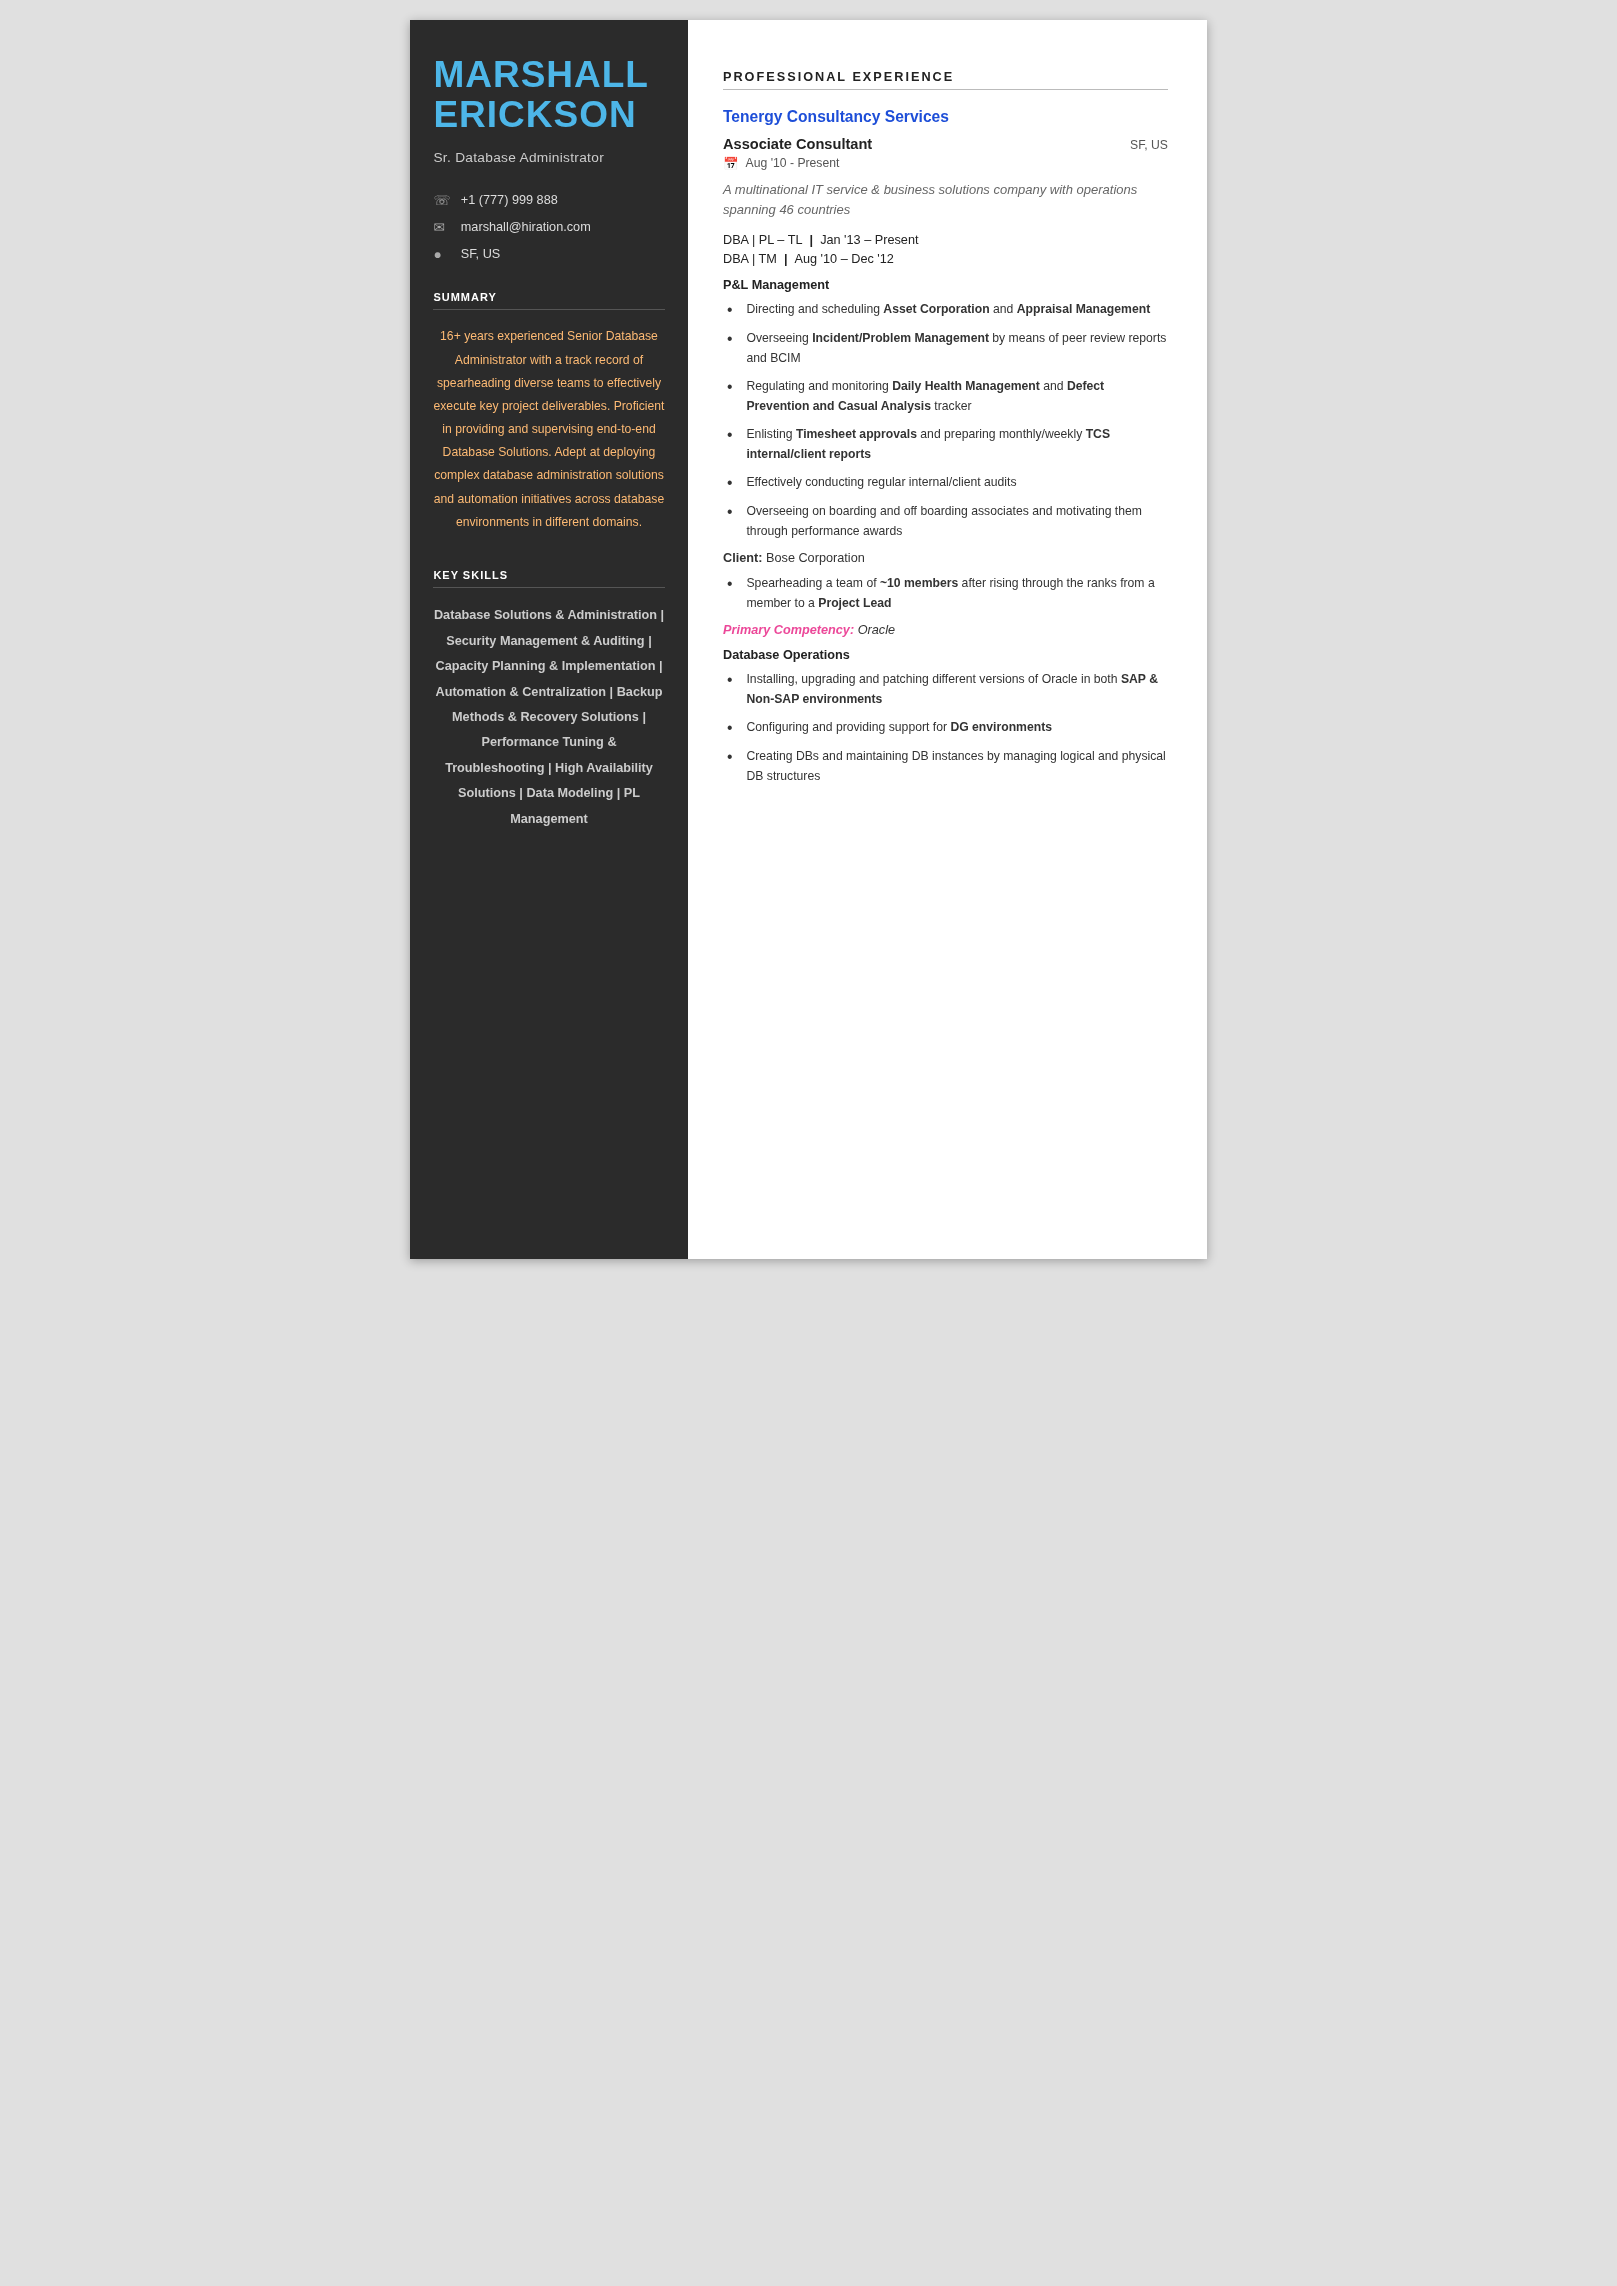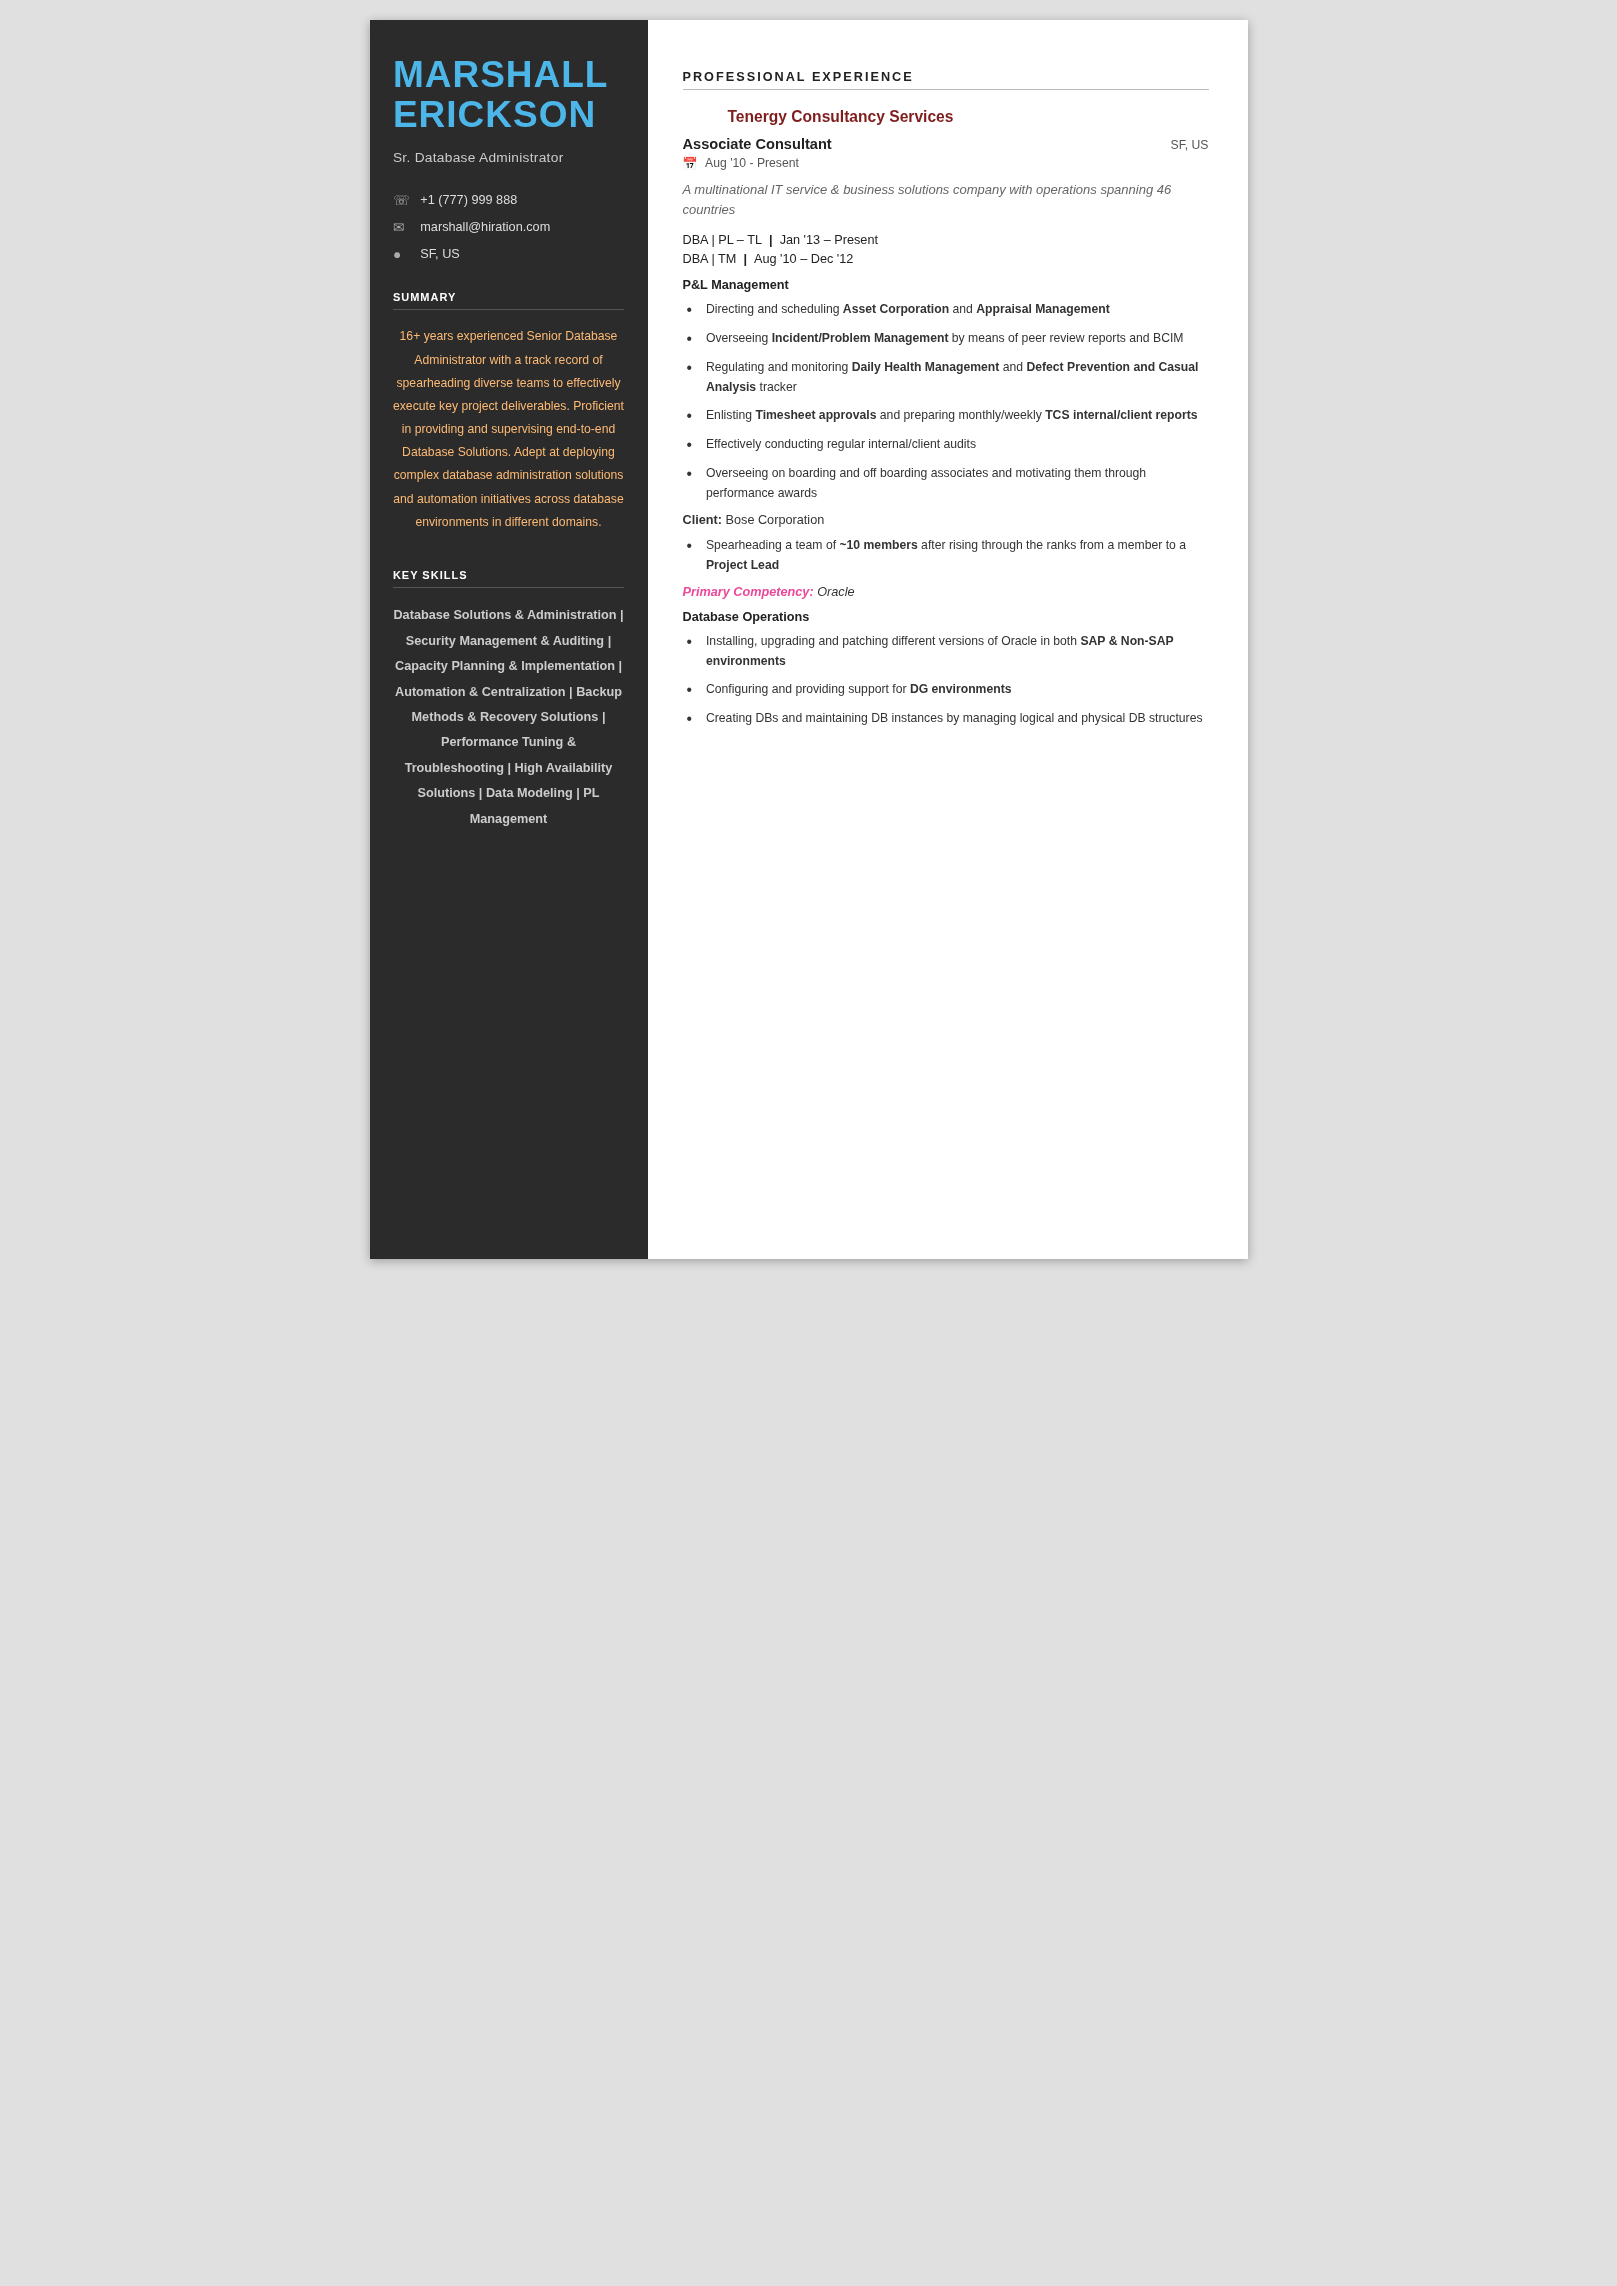--- a/index.html
+++ b/index.html
@@ -5,21 +5,21 @@
     * { margin: 0; padding: 0; box-sizing: border-box; }
     body {
       font-family: 'Arial', sans-serif;
       background: #e0e0e0;
       display: flex;
       justify-content: center;
       padding: 19.5px;
     }
     .resume {
       display: flex;
-      width: 878px;
+      width: 797px;
       min-height: 1239px;
       background: #fff;
       box-shadow: 0 2px 9.8px rgba(0,0,0,0.3);
     }
     
     .sidebar {
       width: 278px;
       min-width: 278px;
       background: #2b2b2b;
       color: #fff;
@@ -99,23 +99,22 @@
       margin-bottom: 5.9px;
     }
     .main-divider {
       border: none;
       border-top: 1.5px solid #bbb;
       margin-bottom: 17.6px;
     }
     .company-name {
       font-size: 15.6px;
       font-weight: 700;
-      color: #7f1d1d;
+      color: #1d4ed8;
       margin-bottom: 9.8px;
-      margin-left: 45px;
     }
     .job-header {
       display: flex;
       justify-content: space-between;
       align-items: baseline;
       margin-bottom: 3.9px;
     }
     .job-title {
       font-size: 14.6px;
       font-weight: 700;

